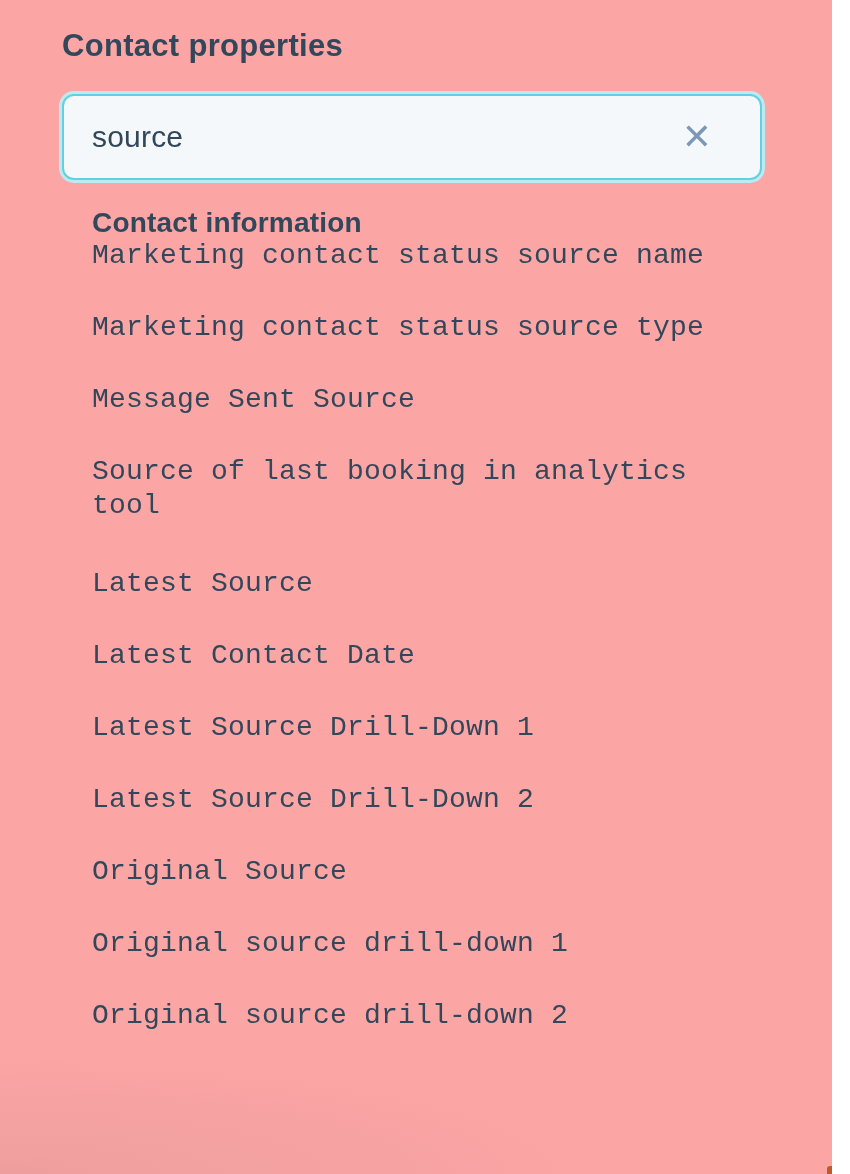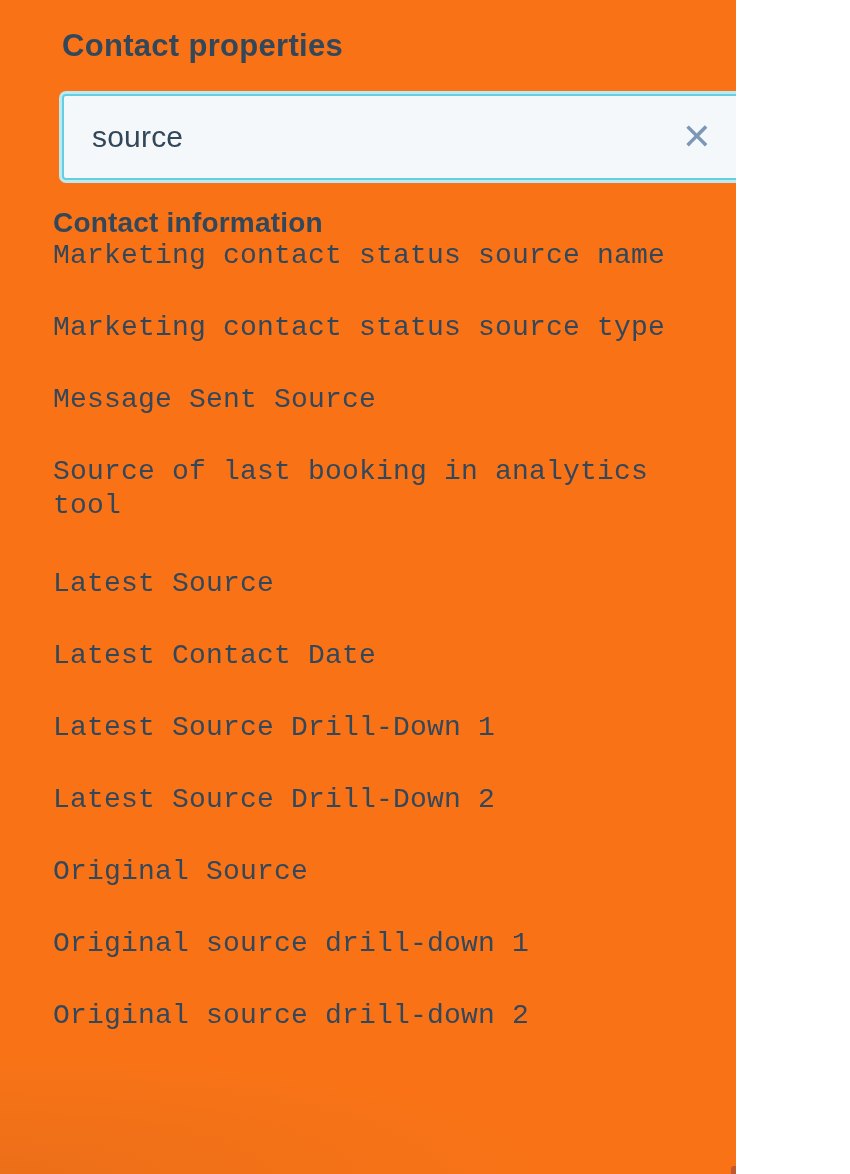--- a/index.html
+++ b/index.html
@@ -1,41 +1,41 @@
 <!DOCTYPE html>
 <html><head>
 <meta charset="utf-8">
 <style>
   html, body { margin: 0; padding: 0; background: #ffffff; }
   .panel {
     position: relative;
-    width: 736px;
+    width: 832px;
     height: 1174px;
-    background: #f97316;
+    background: #fca5a5;
     overflow: hidden;
     font-family: "Liberation Sans", sans-serif;
     color: #33475b;
   }
   .title {
     margin: 28px 0 0 62px;
     font-size: 31px;
     line-height: 36px;
     font-weight: 700;
     letter-spacing: 0.3px;
     color: #33475b;
   }
   .search-box {
     box-sizing: border-box;
     margin: 30px 0 0 62px;
     width: 700px;
     height: 86px;
     background: #f5f8fa;
     border: 2px solid #64cfe0;
     box-shadow: 0 0 0 3px #bde9f1;
-    border-radius: 4px;
+    border-radius: 12px;
     display: flex;
     align-items: center;
     padding: 0 30px 0 28px;
   }
   .search-input {
     flex: 1;
     border: none;
     outline: none;
     background: transparent;
     font-family: "Liberation Sans", sans-serif;
@@ -48,21 +48,21 @@
     flex: 0 0 auto;
     margin-left: 20px;
     margin-right: 18px;
     font-size: 36px;
     line-height: 1;
     color: #7c98b6;
     cursor: pointer;
     user-select: none;
   }
   .content {
-    margin-left: 53px;
+    margin-left: 92px;
     margin-right: 62px;
   }
   .heading {
     font-size: 28px;
     line-height: 33px;
     font-weight: 700;
     letter-spacing: 0.2px;
     color: #33475b;
   }
   .group-1 .heading { margin-top: 26px; }

